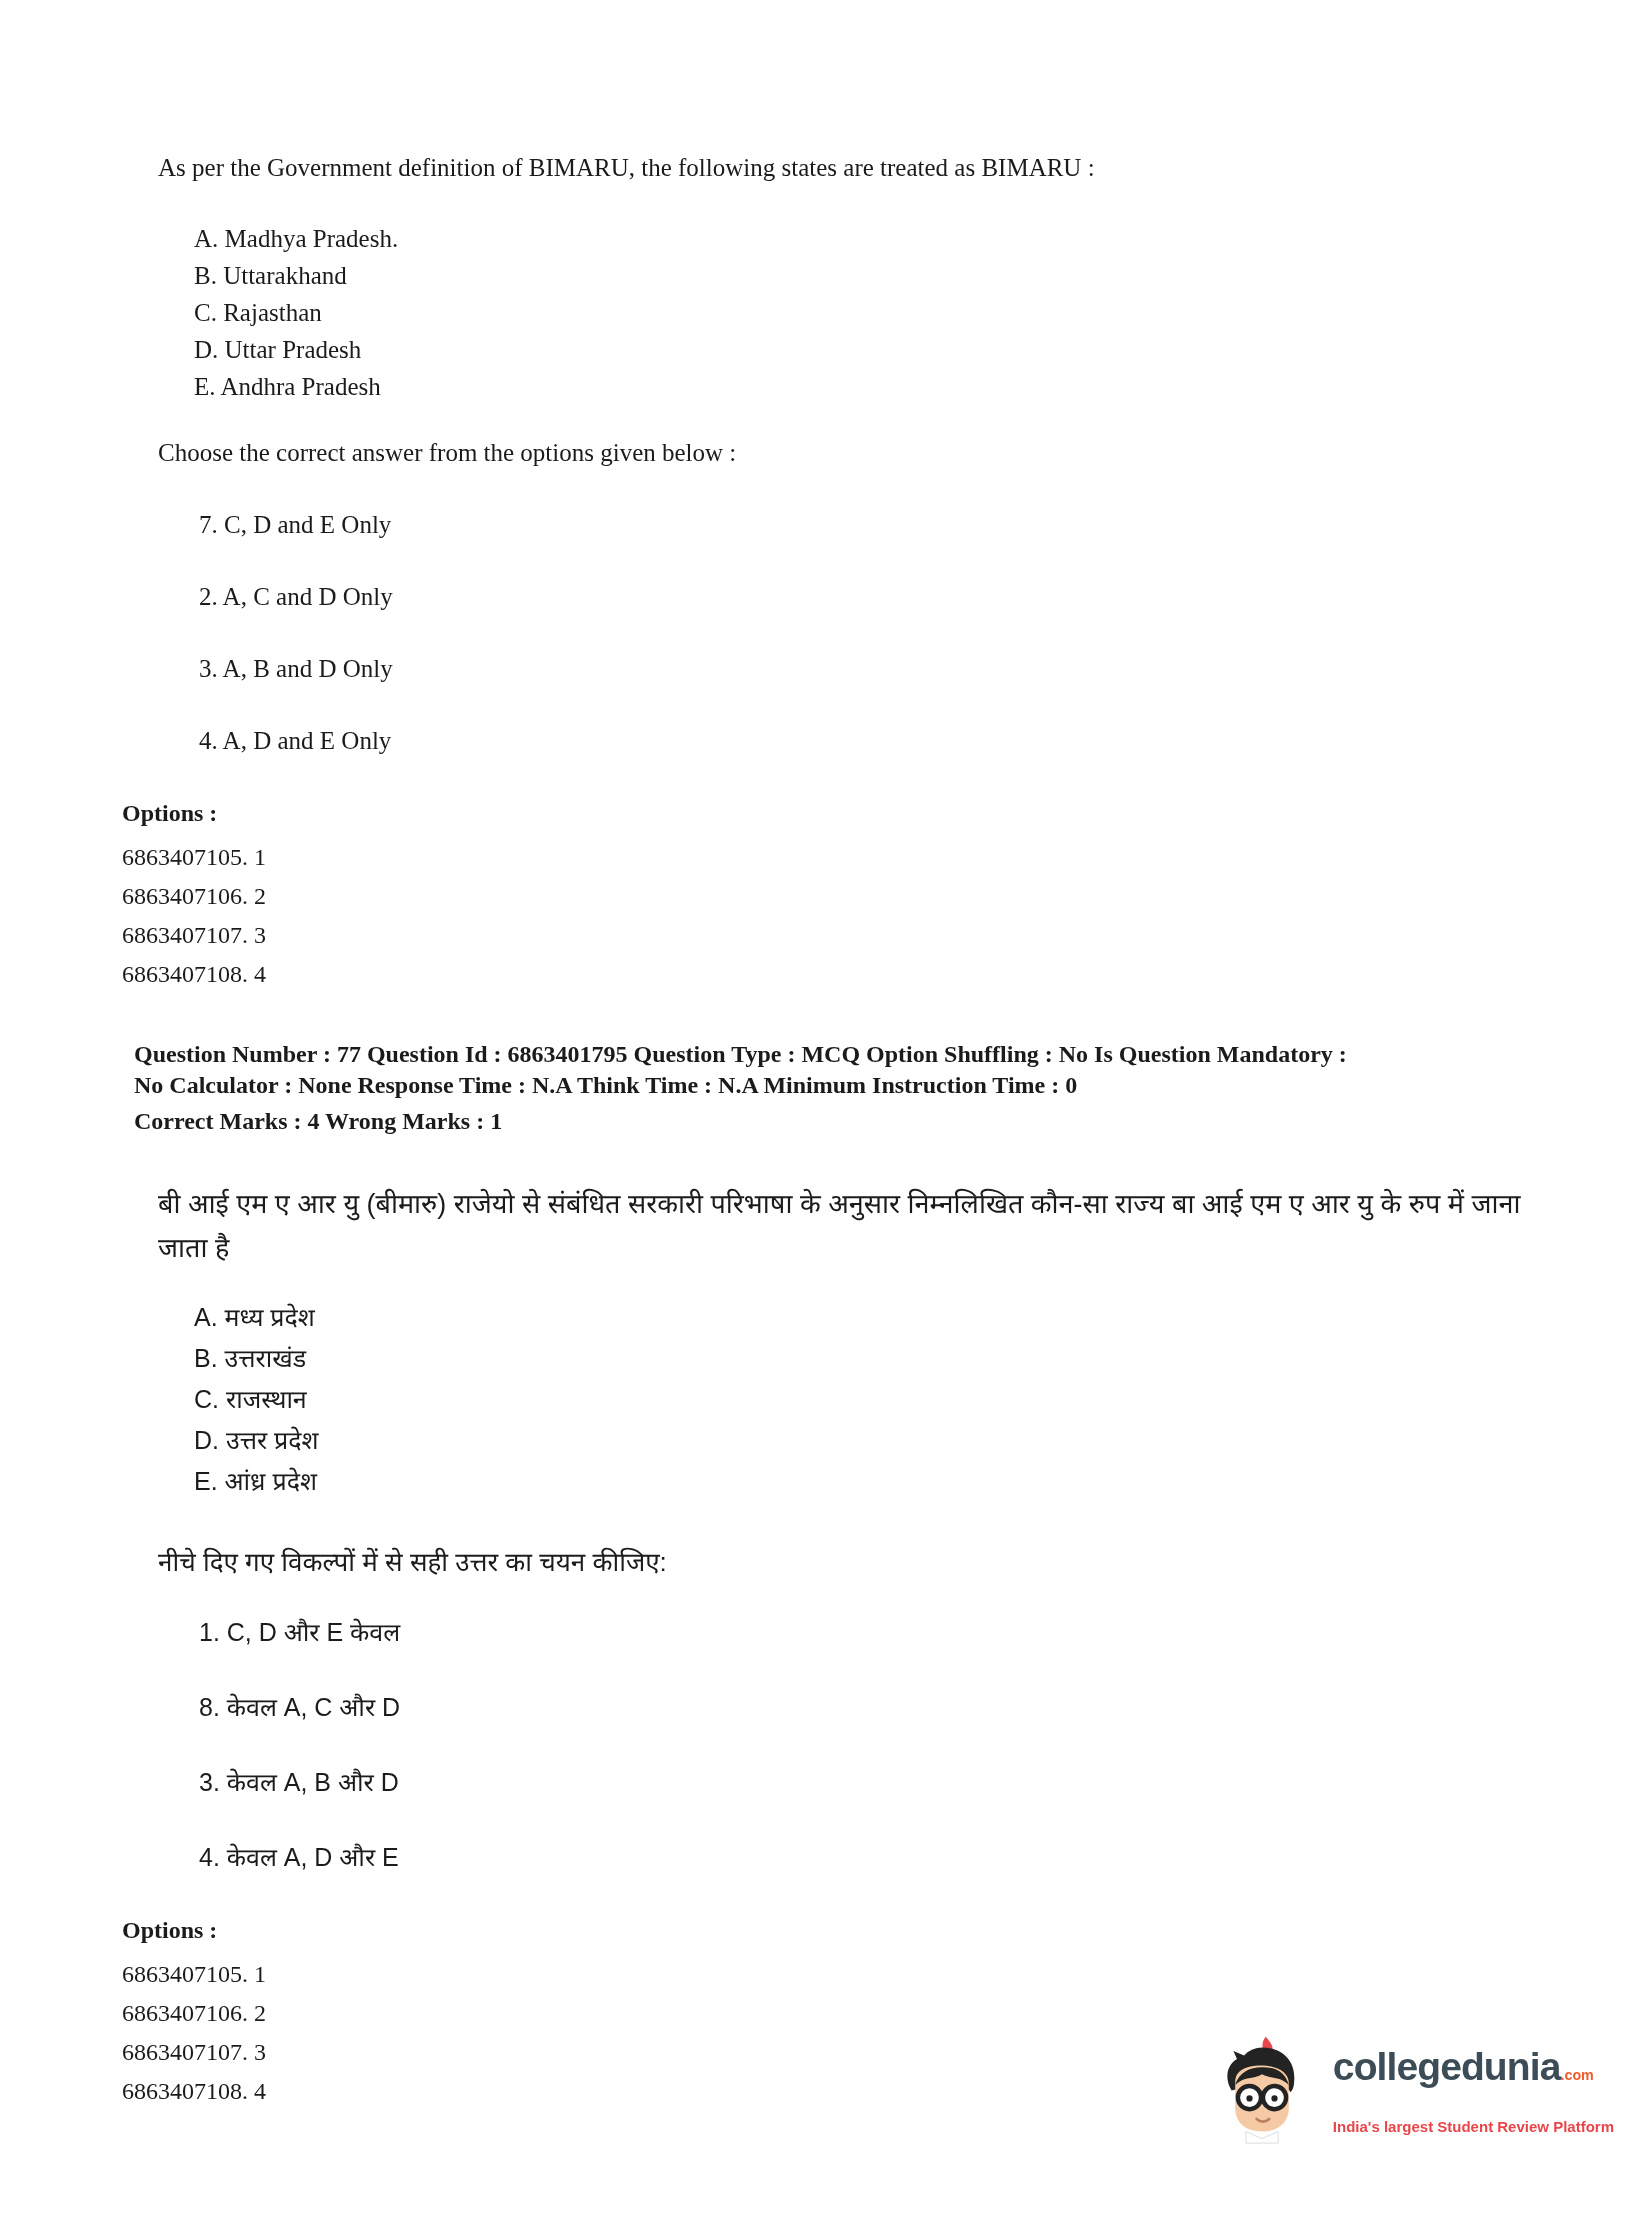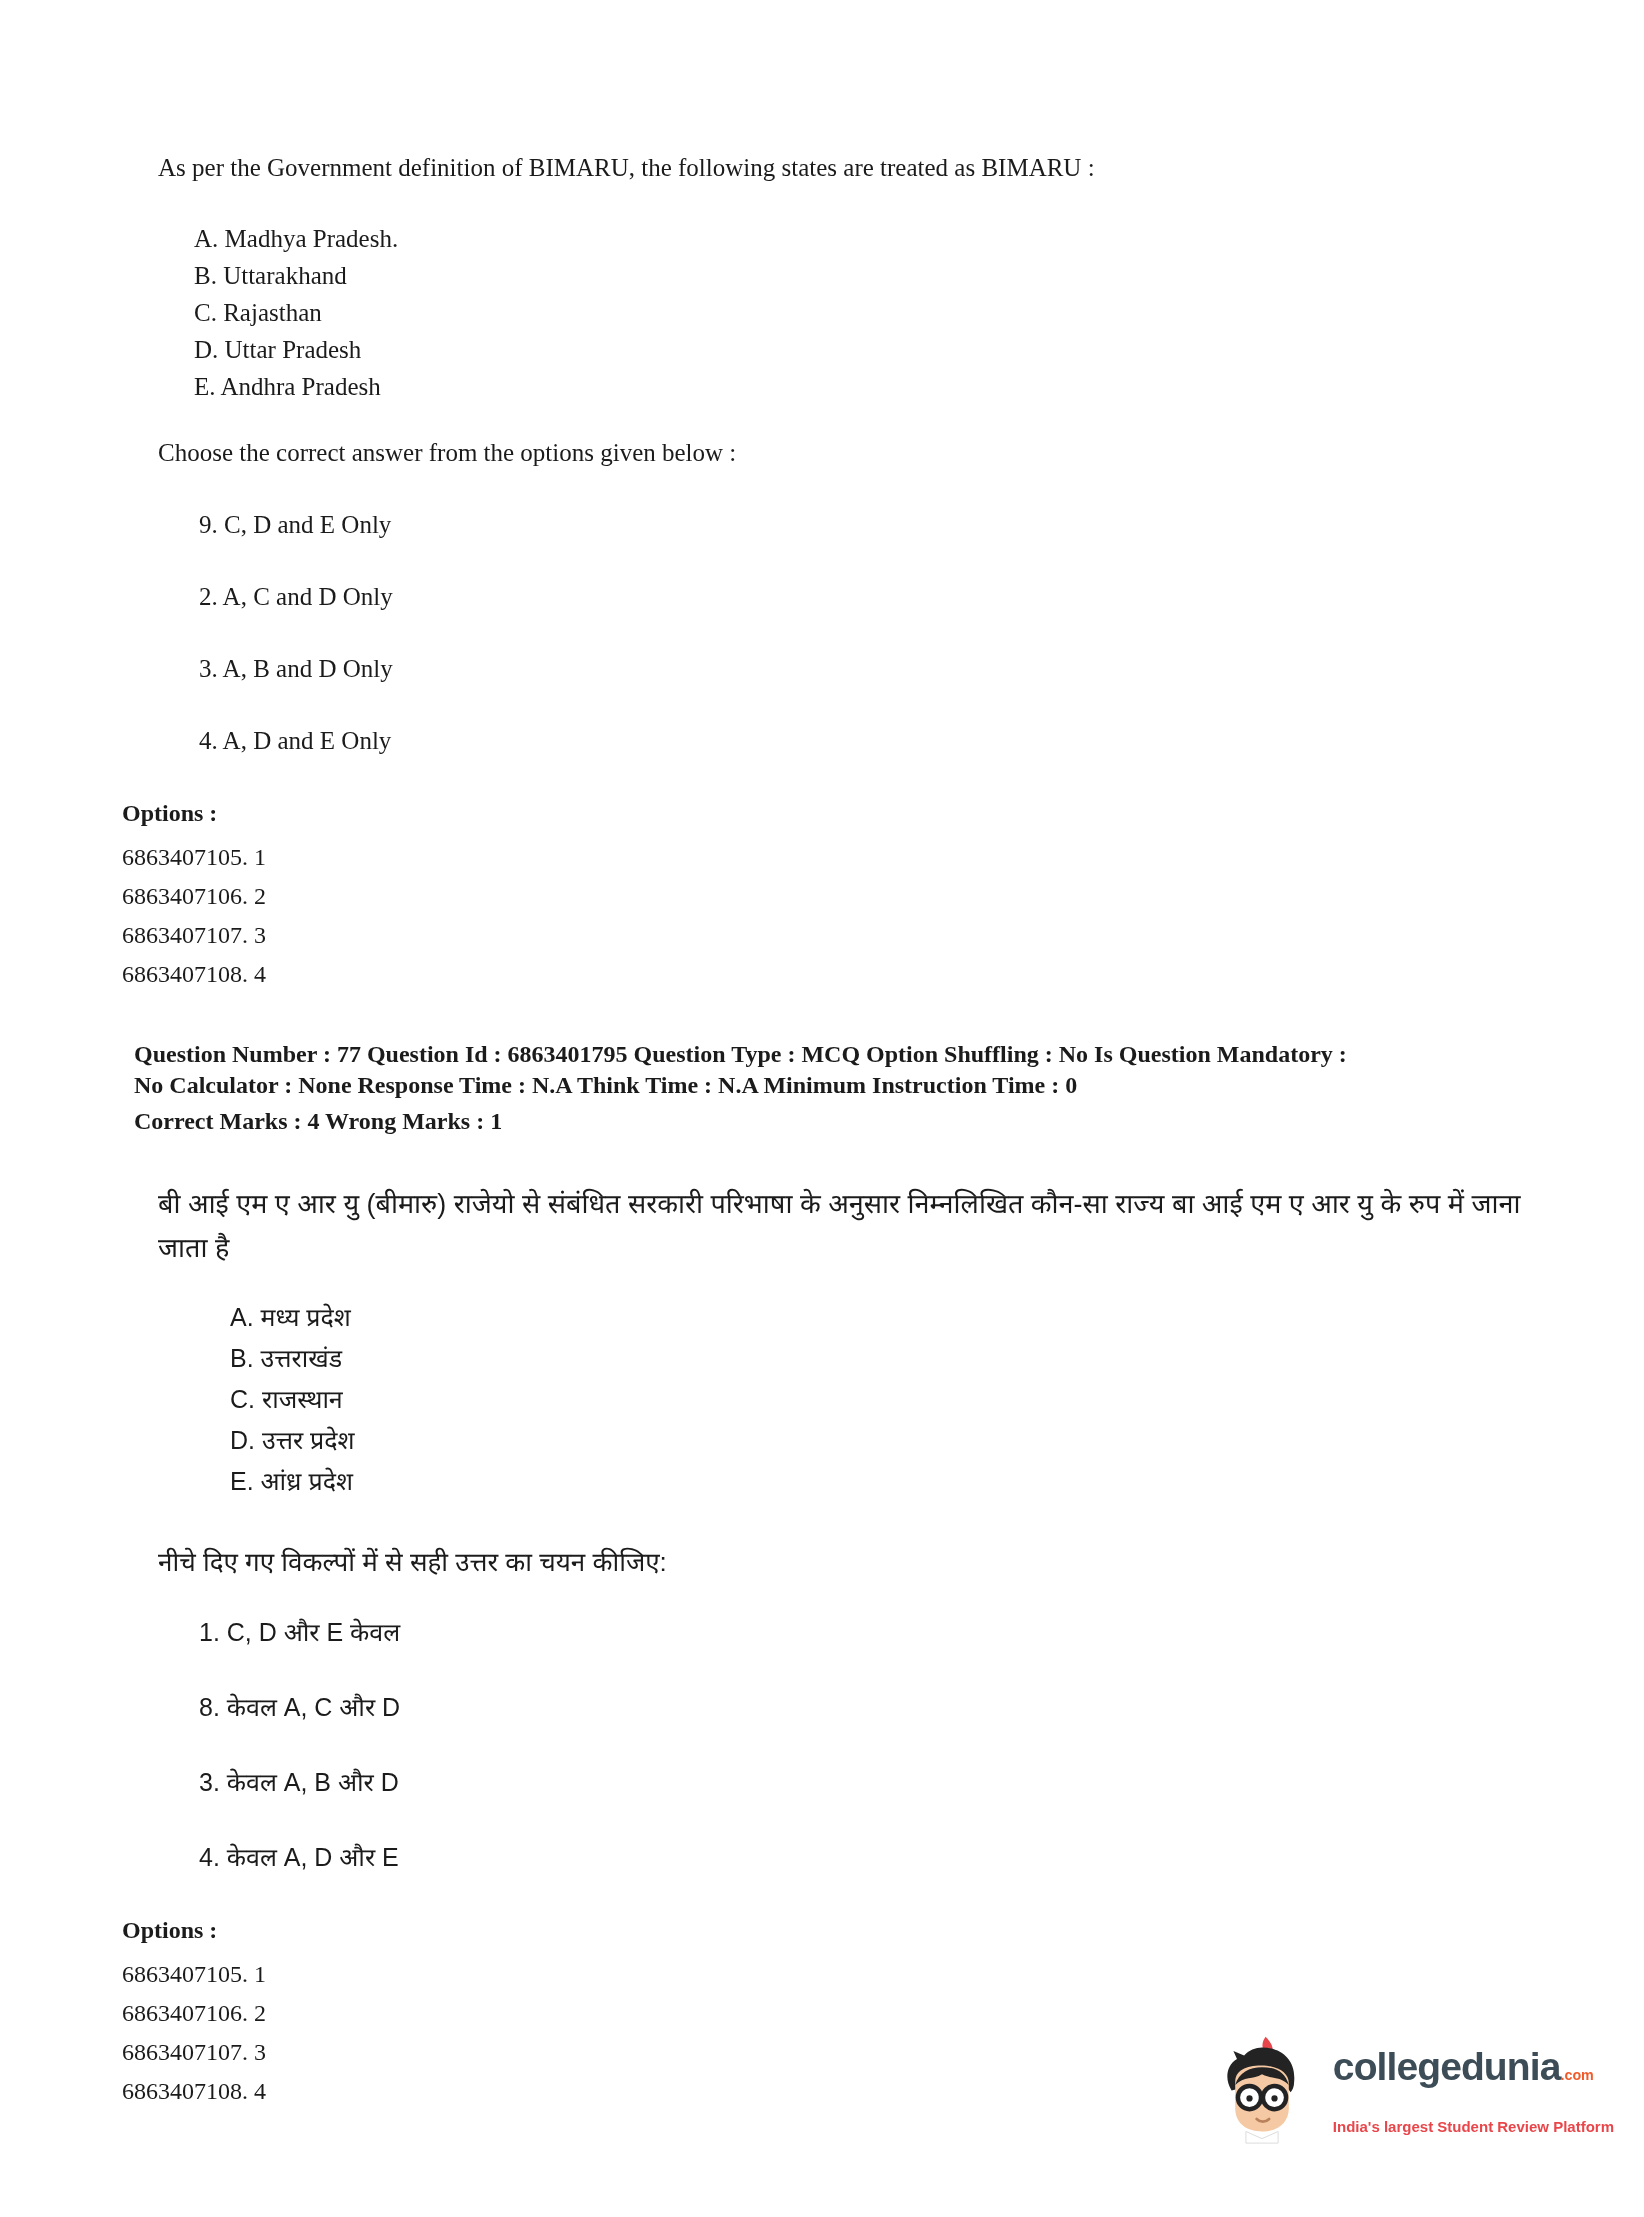--- a/index.html
+++ b/index.html
@@ -42,21 +42,21 @@
     font-weight:bold;
     font-size:24px;
   }
   .meta-line { line-height:31px; max-width:1406px;margin-left:12px; }
   .meta-line.marks { margin-top:5.4px; }
 
   
   .hindi { font-family:"Liberation Sans", sans-serif; }
   .hindi .q-text { font-size:27px; line-height:44px; margin-top:45px; max-width:1397px; }
   .hindi .statements { margin-top:27px; }
-  .hindi .statement { font-size:25px; line-height:41px;margin-left:36px; }
+  .hindi .statement { font-size:25px; line-height:41px; }
   .hindi .instruction { margin-top:39px; font-size:26px; line-height:42px; }
   .hindi .choices { margin-top:29px; }
   .hindi .choice { font-size:25px; line-height:41px; margin-bottom:34px; }
 
   
   .brand {
     position:absolute;
     right:30px;
     top:2035px;
     display:flex;
@@ -100,21 +100,21 @@
       <div class="statement">A. Madhya Pradesh.</div>
       <div class="statement">B. Uttarakhand</div>
       <div class="statement">C. Rajasthan</div>
       <div class="statement">D. Uttar Pradesh</div>
       <div class="statement">E. Andhra Pradesh</div>
     </div>
 
     <div class="instruction">Choose the correct answer from the options given below :</div>
 
     <div class="choices">
-      <div class="choice">9. C, D and E Only</div>
+      <div class="choice">7. C, D and E Only</div>
       <div class="choice">2. A, C and D Only</div>
       <div class="choice">3. A, B and D Only</div>
       <div class="choice">4. A, D and E Only</div>
     </div>
   </div>
 
   <div>
     <div class="options-label">Options :</div>
     <div class="option-items">
       <div class="option-item">6863407105. 1</div>

